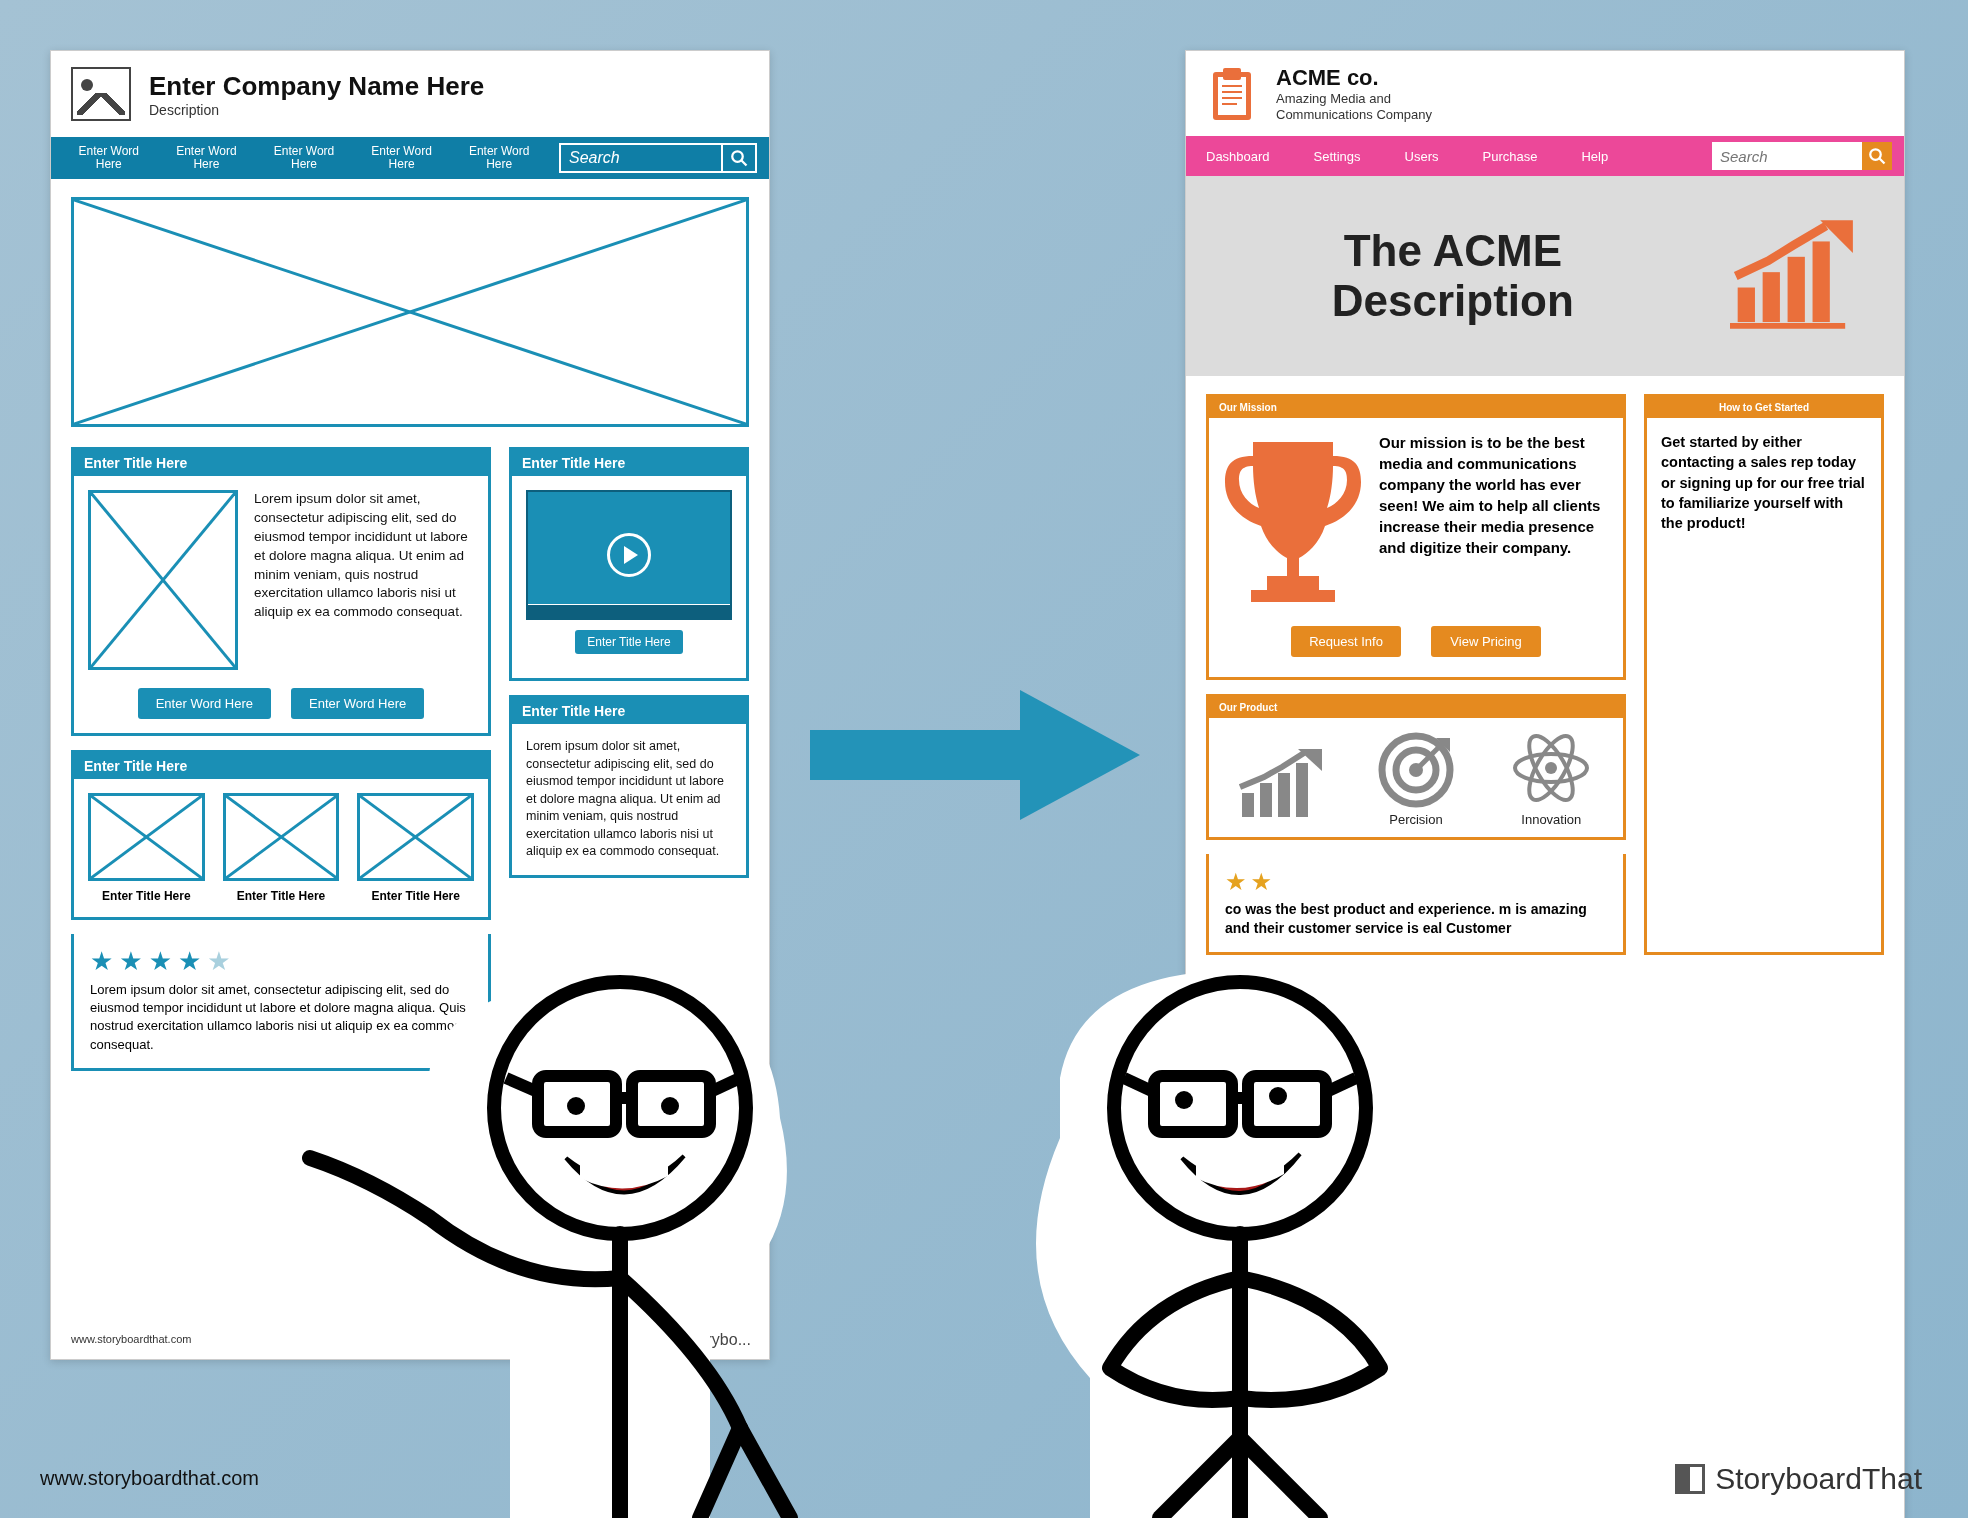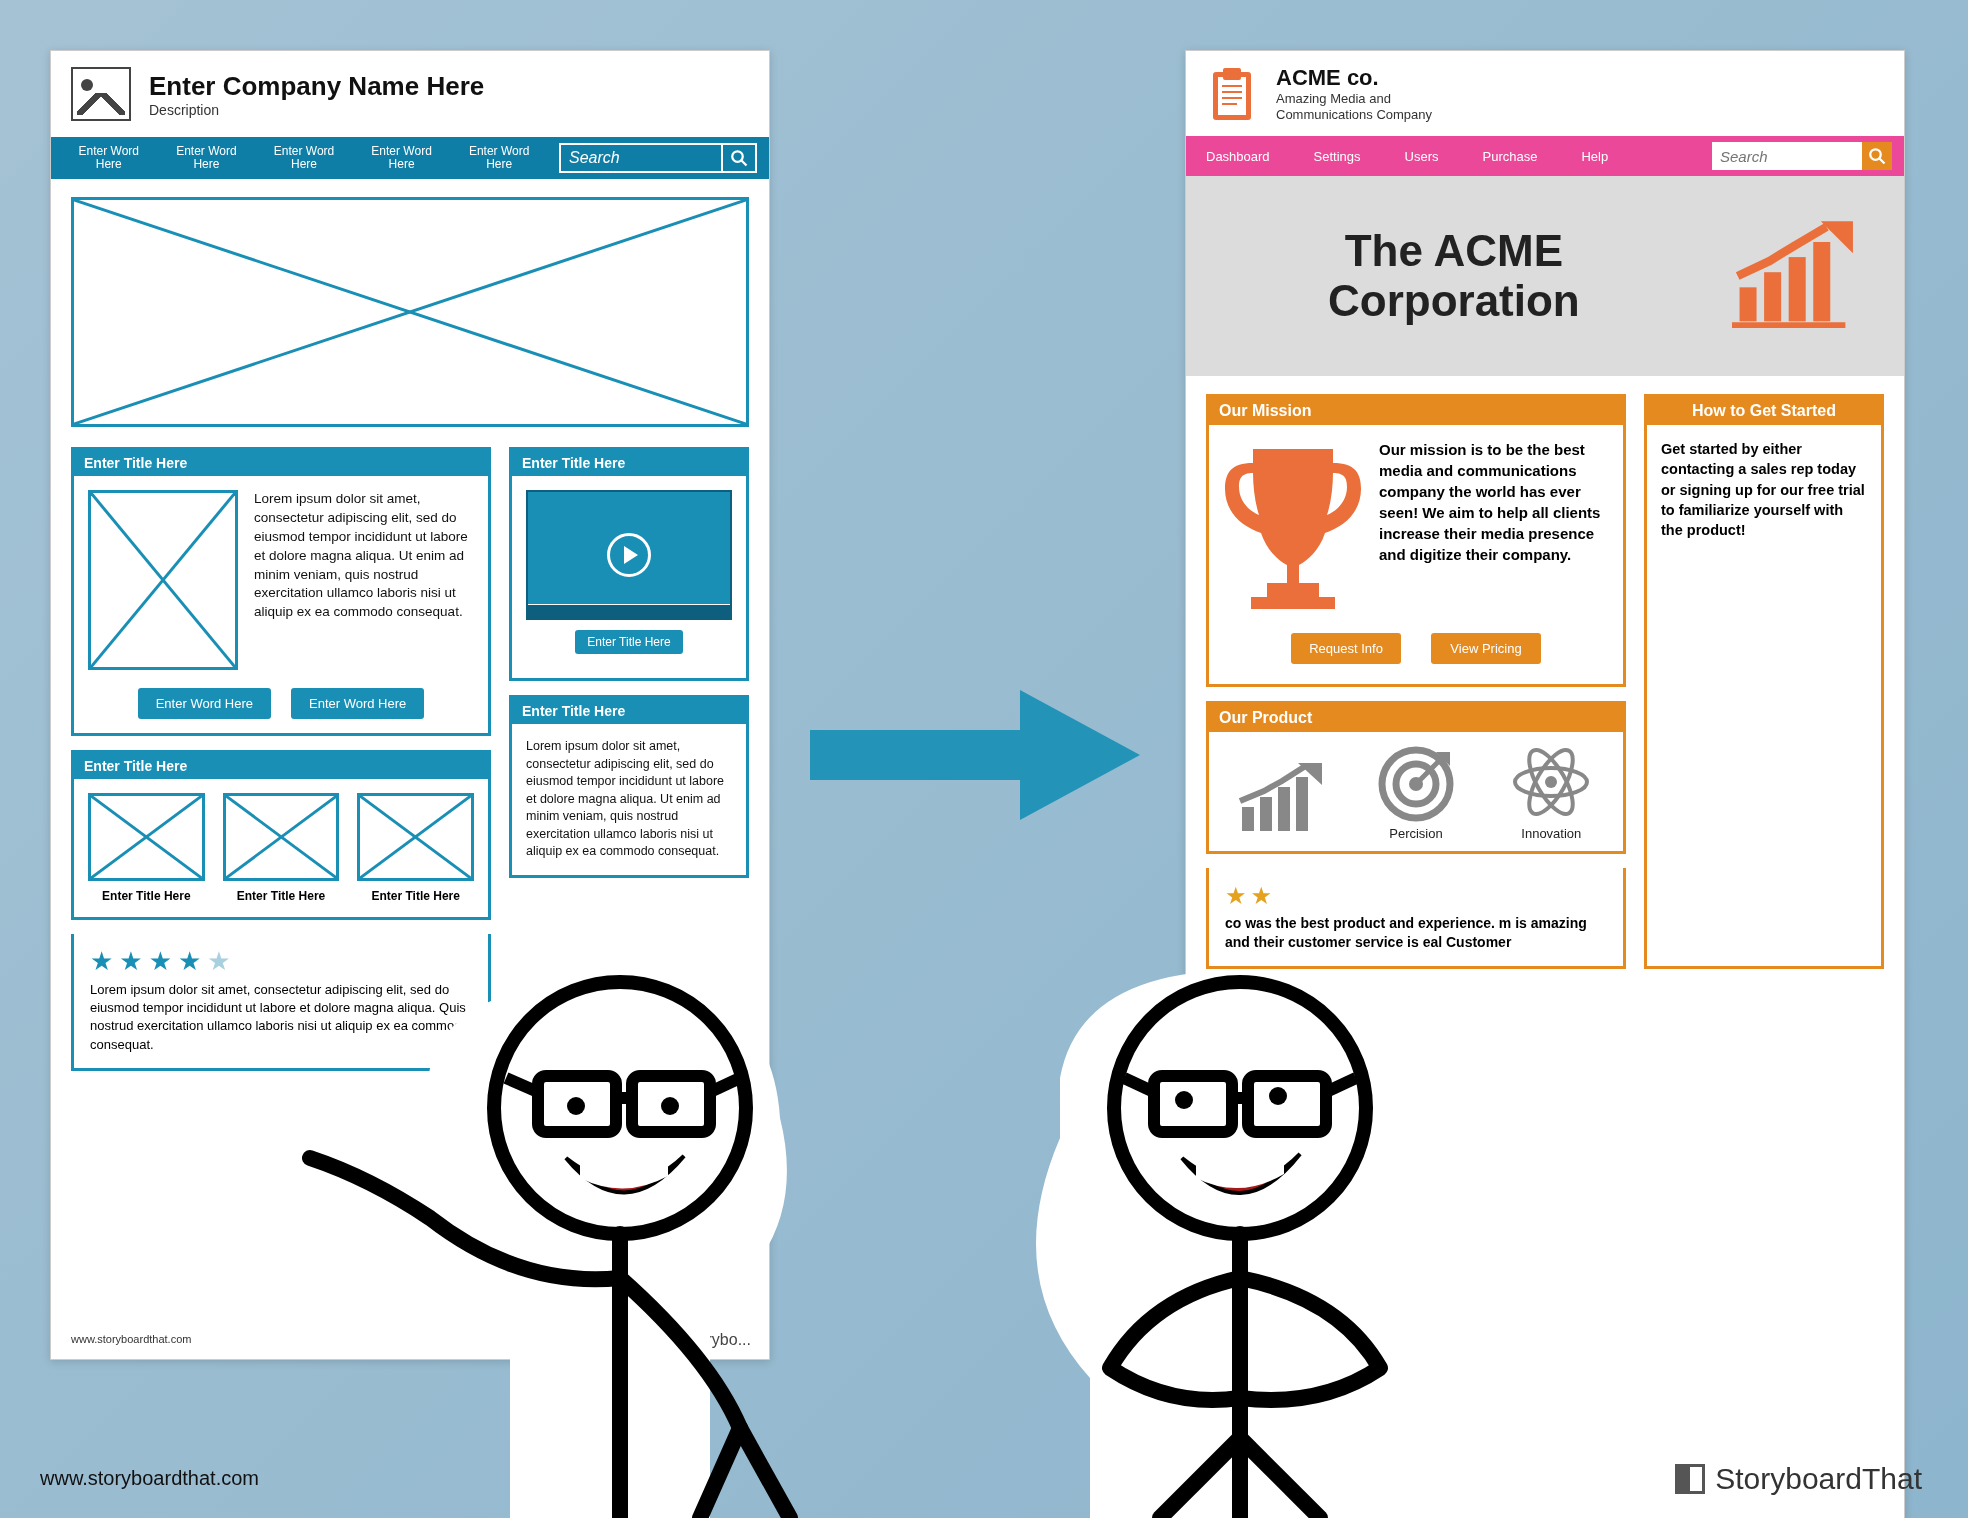--- a/index.html
+++ b/index.html
@@ -88,21 +88,21 @@
 
 .r-hero { background: #dcdcdc; display: flex; align-items: center; justify-content: center; gap: 50px; height: 200px; padding: 0 40px; }
 .r-hero h2 { font-size: 44px; font-weight: 800; color: #222; text-align: center; line-height: 1.15; }
 .chart-icon { width: 140px; height: 120px; }
 
 .r-body { padding: 18px 20px; display: flex; gap: 18px; }
 .r-col-l { width: 420px; display: flex; flex-direction: column; gap: 14px; }
 .r-col-r { width: 240px; display: flex; flex-direction: column; gap: 14px; }
 
 .card-o { border: 3px solid #e58a1f; }
-.card-o .hdr { background: #e58a1f; color: #fff; font-size: 16px; font-weight: 700; padding: 5px 10px; text-align: center; }
+.card-o .hdr { background: #e58a1f; color: #fff; font-size: 10px; font-weight: 700; padding: 5px 10px; text-align: center; }
 .card-o .content { padding: 14px; }
 .trophy-row { display: flex; gap: 16px; align-items: flex-start; }
 .trophy { width: 140px; height: 170px; flex-shrink: 0; color: #ea6f3b; }
 .mission-txt { font-size: 15px; font-weight: 600; line-height: 1.4; }
 .btn-o { background: #e58a1f; color: #fff; font-size: 13px; padding: 8px 18px; border-radius: 3px; text-align: center; min-width: 110px; }
 .btn-row-o { display: flex; gap: 30px; justify-content: center; margin-top: 24px; margin-bottom: 6px; }
 
 .prod-row { display: flex; justify-content: space-around; align-items: flex-end; padding: 10px 4px; }
 .prod-col { display: flex; flex-direction: column; align-items: center; gap: 4px; width: 120px; }
 .prod-col svg { color: #888; }
@@ -285,21 +285,21 @@
       <input placeholder="Search" style="">
       <span class="mag">
           <svg class="mag-svg" viewBox="0 0 24 24" stroke="#fff" fill="none" stroke-width="3">
             <circle cx="10" cy="10" r="7"></circle>
             <line x1="15" y1="15" x2="22" y2="22"></line>
           </svg>
         </span>
     </div>
   </div>
   <div class="r-hero">
-    <h2>The ACME Corporation</h2>
+    <h2>The ACME Description</h2>
     <svg class="chart-icon" viewBox="0 0 140 120">
         <g fill="#ea6f3b">
           <rect x="8" y="72" width="18" height="36"></rect>
           <rect x="34" y="56" width="18" height="52"></rect>
           <rect x="60" y="40" width="18" height="68"></rect>
           <rect x="86" y="24" width="18" height="84"></rect>
         </g>
         <path d="M6 60 L40 44 L66 28 L100 8" stroke="#ea6f3b" stroke-width="9" fill="none"></path>
         <path d="M94 2 L128 2 L128 36 Z" fill="#ea6f3b"></path>
         <line x1="0" y1="112" x2="120" y2="112" stroke="#ea6f3b" stroke-width="6"></line>

